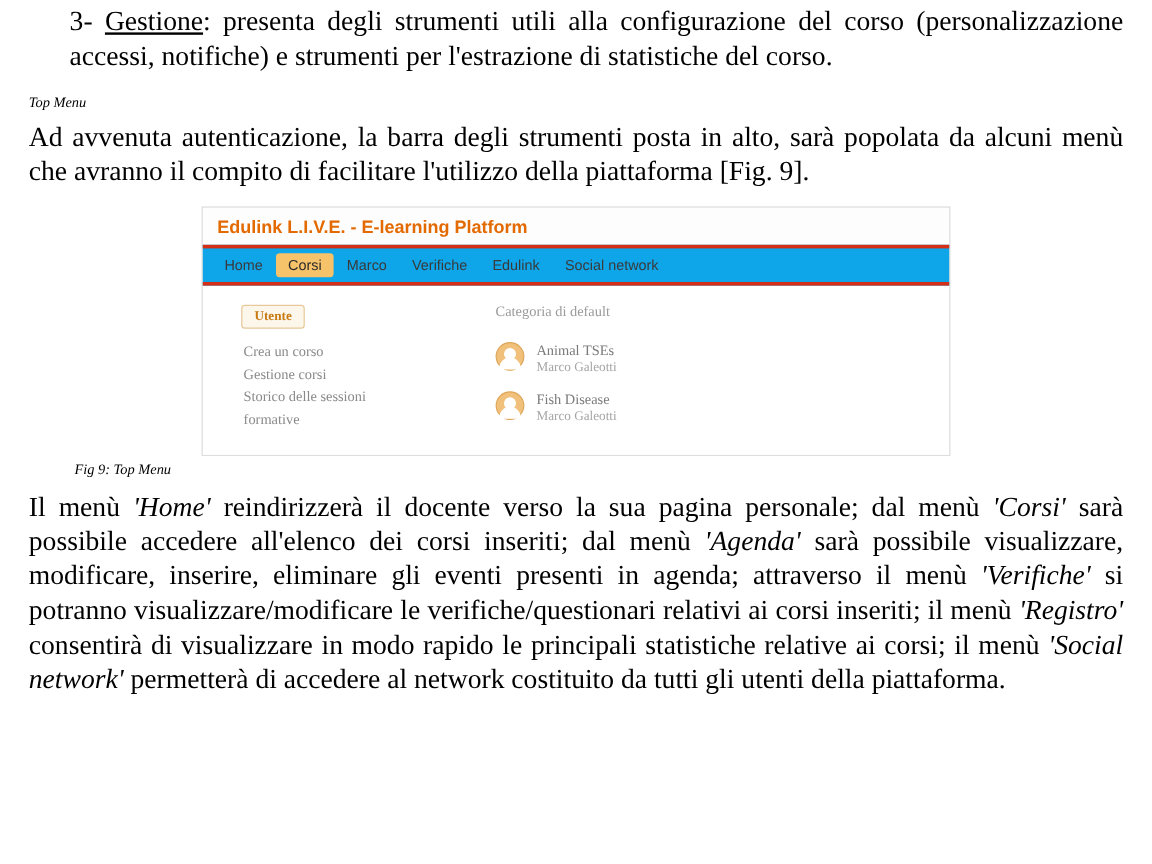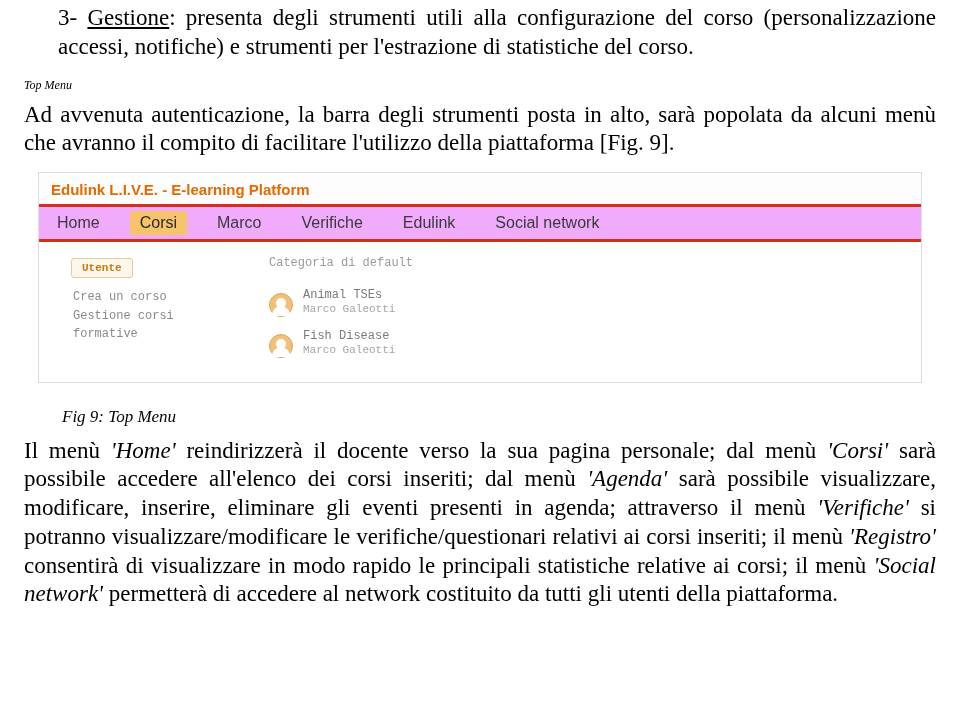--- a/index.html
+++ b/index.html
@@ -3,41 +3,41 @@
 <meta charset="utf-8">
 <style>
 html,body{margin:0;padding:0;background:#fff;font-family:"Times New Roman",Times,serif;color:#000}
 .page{width:960px;height:720px;box-sizing:border-box;padding:4px 24px 10px 24px;position:relative}
 .para{font-size:23px;line-height:1.25;text-align:justify;margin:0 0 14px 0}
 .ul-title{text-decoration:underline}
 .sect-head{font-style:italic;font-size:12px;margin:16px 0 8px 0}
 .indent{padding-left:34px}
 
 
-.figwrap{margin:10px auto 4px auto;width:884px;background:#fff}
+.figwrap{margin:10px auto 4px auto;width:624px;background:#fff}
 .fig-inner{border:1px solid #ddd;background:#fdfdfd}
 .app-title{color:#e36a00;font-family:Verdana,Geneva,sans-serif;font-size:15px;padding:8px 12px 6px 12px;font-weight:bold}
-.menubar{display:flex;background:#f0abfc;border:3px solid #d42f17;border-right:none;border-left:none;padding:4px 8px;gap:20px;font-family:Verdana,Geneva,sans-serif;font-size:16px;color:#3a3a3a}
+.menubar{display:flex;background:#0ea5e9;border:3px solid #d42f17;border-right:none;border-left:none;padding:4px 8px;gap:1px;font-family:Verdana,Geneva,sans-serif;font-size:12px;color:#3a3a3a}
 .menuitem{padding:3px 10px;border-radius:3px;cursor:pointer}
 .menuitem.active{background:#f6c26a;color:#2a2a2a}
-.content-area{display:flex;background:linear-gradient(#fff,#fff) padding-box;padding:14px 12px 18px 26px;gap:10px;font-family:Liberation Mono, monospace;font-size:12px;color:#8a8a8a}
+.content-area{display:flex;background:linear-gradient(#fff,#fff) padding-box;padding:14px 12px 18px 26px;gap:24px;font-family:Liberation Serif, serif;font-size:12px;color:#8a8a8a}
 .sidebar{width:190px}
 .side-chip{display:inline-block;border:1px solid #e6c89a;border-radius:3px;background:#fdf6ea;color:#c77912;font-weight:bold;padding:3px 10px;margin:2px 0 10px 6px;font-size:11px}
 .side-list{padding-left:8px;line-height:1.55}
 .panel{flex:1}
 .panel-head{color:#9a9a9a;padding:0 0 12px 4px;font-size:12px}
-.course-row{display:flex;align-items:flex-end;gap:10px;padding:6px 4px}
+.course-row{display:flex;align-items:flex-start;gap:10px;padding:6px 4px}
 .avatar{width:22px;height:22px;border-radius:50%;background:#f1c07a;border:1px solid #dda75a;position:relative;flex:0 0 22px}
 .avatar::before{content:"";position:absolute;left:6px;top:4px;width:10px;height:10px;border-radius:50%;background:#fff}
 .avatar::after{content:"";position:absolute;left:2px;top:12px;width:18px;height:10px;border-radius:10px 10px 0 0;background:#fff}
 .course-txt{line-height:1.25}
 .course-txt .cname{color:#7a7a7a}
 .course-txt .cauthor{color:#a5a5a5;font-size:11px}
 
-.caption{font-style:italic;font-size:17px;margin:24px 0 10px 38px}
+.caption{font-style:italic;font-size:12px;margin:4px 0 10px 38px}
 </style>
 </head>
 <body>
 
 <div class="page">
 
   <p class="para indent">
     <span>3- </span><span class="ul-title">Gestione</span><span>: presenta degli strumenti utili alla configurazione del corso (personalizzazione accessi, notifiche) e strumenti per l'estrazione di statistiche del corso.</span>
   </p>
 
@@ -55,20 +55,21 @@
         <div class="menuitem">Verifiche</div>
         <div class="menuitem">Edulink</div>
         <div class="menuitem">Social network</div>
       </div>
       <div class="content-area">
         <div class="sidebar">
           <span class="side-chip">Utente</span>
           <div class="side-list">
             <div>Crea un corso</div>
             <div>Gestione corsi</div>
+            <div>Storico delle sessioni</div>
             <div>formative</div>
           </div>
         </div>
         <div class="panel">
           <div class="panel-head">Categoria di default</div>
           <div class="course-row">
             <div class="avatar"></div>
             <div class="course-txt">
               <div class="cname">Animal TSEs</div>
               <div class="cauthor">Marco Galeotti</div>

